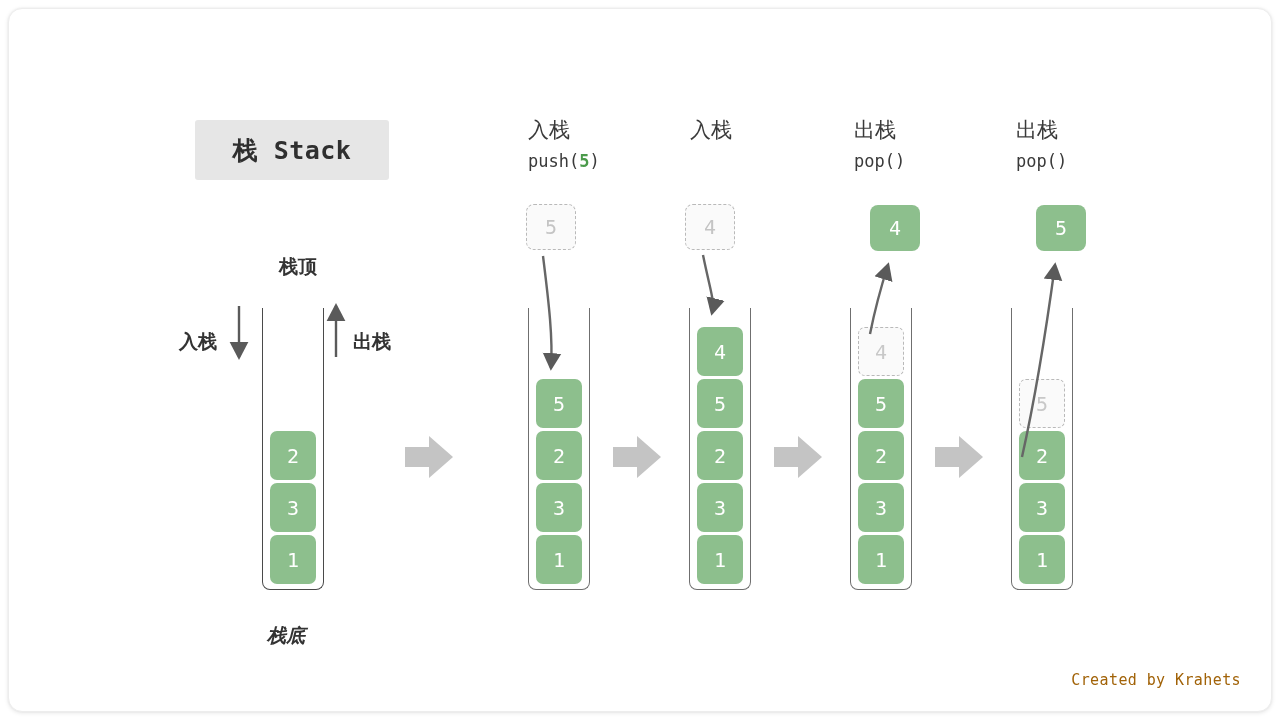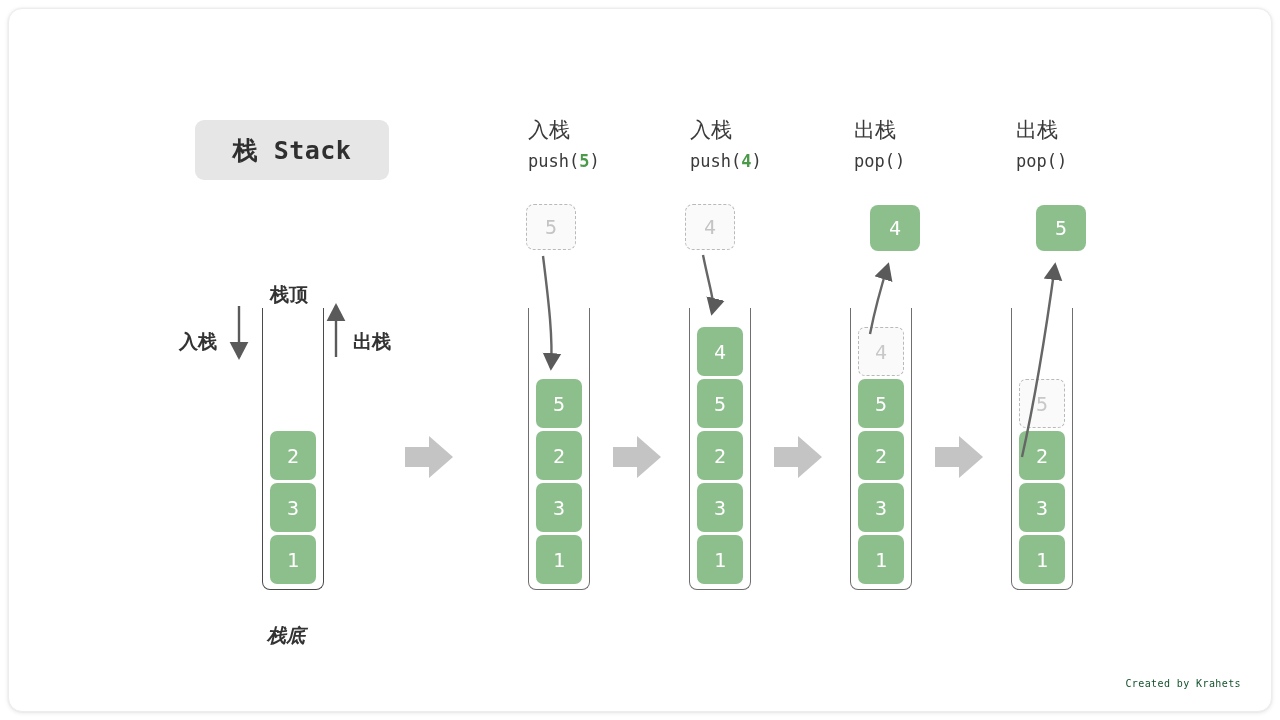--- a/index.html
+++ b/index.html
@@ -26,21 +26,21 @@
   }
 
   
   .title-badge {
     position: absolute;
     left: 186px;
     top: 111px;
     width: 194px;
     height: 60px;
     background: #e6e6e6;
-    border-radius: 9px;
+    border-radius: 3px;
     display: flex;
     align-items: center;
     justify-content: center;
     font-family: "DejaVu Sans Mono", "Liberation Mono", monospace;
     font-size: 25px;
     font-weight: bold;
     color: #2f2f2f;
     letter-spacing: 0.5px;
   }
 
@@ -144,41 +144,41 @@
     color: #333333;
     white-space: nowrap;
   }
 
   
   .footer {
     position: absolute;
     right: 30px;
     bottom: 22px;
     font-family: "DejaVu Sans Mono", "Liberation Mono", monospace;
-    font-size: 10px;
-    color: #14532d;
+    font-size: 15px;
+    color: #a16207;
     letter-spacing: 0.4px;
   }
 
   svg.overlay {
     position: absolute;
     left: 0; top: 0;
     width: 1264px; height: 704px;
     pointer-events: none;
   }
 </style>
 </head>
 <body>
 
 <div class="canvas">
 
   <div class="title-badge">栈 Stack</div>
 
   <div>
-    <div class="lbl" style="left:261px; top:245px;margin-top:28px;">栈顶</div>
+    <div class="lbl" style="left:270px; top:245px;">栈顶</div>
     <div class="lbl" style="left:258px; top:614px;font-style:italic;">栈底</div>
     <div class="lbl" style="left:170px; top:320px;">入栈</div>
     <div class="lbl" style="left:344px; top:320px;">出栈</div>
 
     <div class="stack-tube" style="left:253px; top:299px; width:62px; height:282px;"></div>
     <div class="cells" style="left:253px; width:62px; bottom:127px;">
       <div class="cell">2</div>
       <div class="cell">3</div>
       <div class="cell">1</div>
     </div>
@@ -197,21 +197,20 @@
       <div class="cell">5</div>
       <div class="cell">2</div>
       <div class="cell">3</div>
       <div class="cell">1</div>
     </div>
   </div>
 
   <div>
     <div class="col-head" style="left:681px; top:106px;">
       <div class="cn">入栈</div>
-      <div class="code"><span>push(</span><span class="num">4</span><span>)</span></div>
     </div>
 
     <div class="float-box ghost" style="left:676px; top:195px;">4</div>
 
     <div class="stack-tube light" style="left:680px; top:299px; width:62px; height:282px;"></div>
     <div class="cells" style="left:680px; width:62px; bottom:127px;">
       <div class="cell">4</div>
       <div class="cell">5</div>
       <div class="cell">2</div>
       <div class="cell">3</div>

